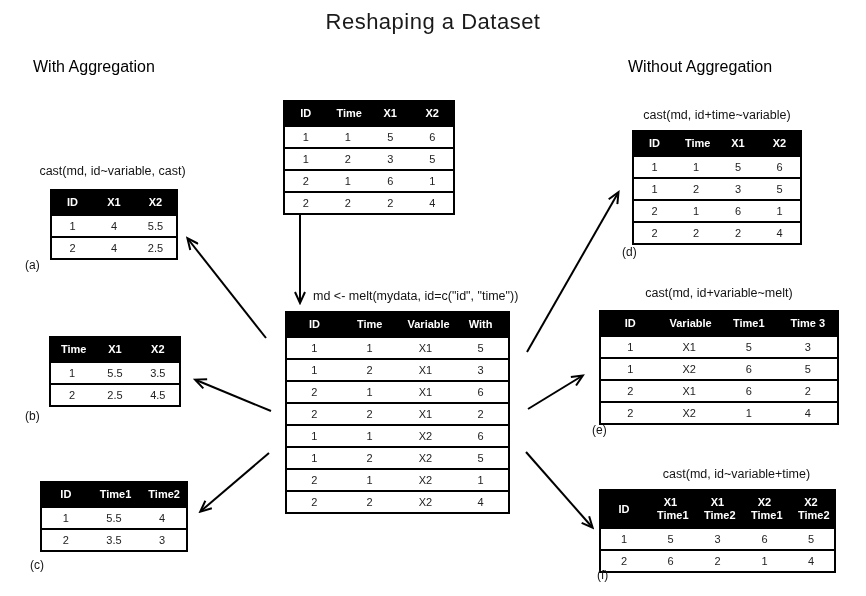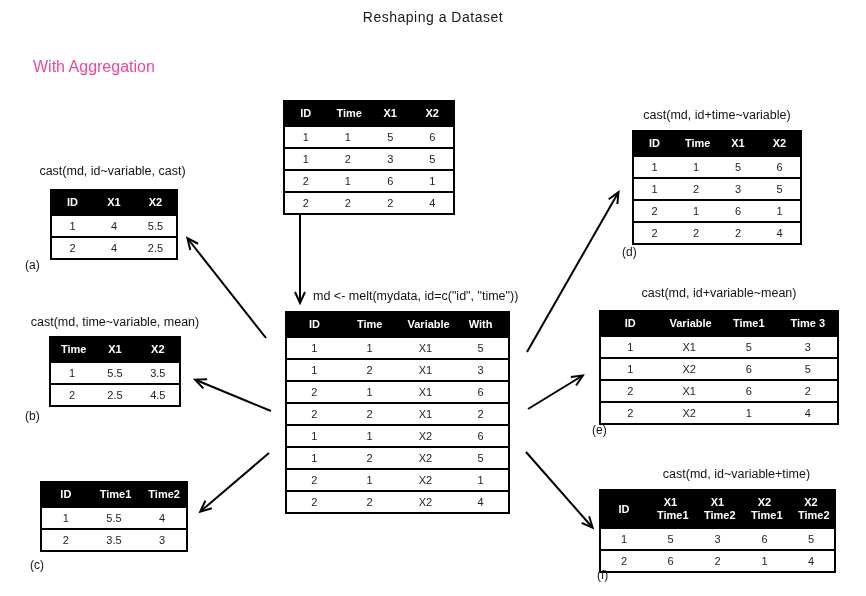--- a/index.html
+++ b/index.html
@@ -1,21 +1,21 @@
 <!DOCTYPE html>
 <html><head>
 <meta charset="utf-8">
 <style>
   html,body { margin:0; padding:0; background:#ffffff; font-family:"Liberation Sans", sans-serif; }
   .canvas { position:relative; width:866px; height:596px; background:#ffffff; overflow:hidden; }
 
   .title { position:absolute; left:0; top:9px; width:100%; text-align:center;
-           font-size:14px; color:#1a1a1a; letter-spacing:0.5px; }
-
-  .section-heading { position:absolute; font-size:16px; color:#ec4899; white-space:nowrap; }
+           font-size:22px; color:#1a1a1a; letter-spacing:0.5px; }
+
+  .section-heading { position:absolute; font-size:16px; color:#000000; white-space:nowrap; }
   .heading-left  { left:33px;  top:58px; }
   .heading-right { left:628px; top:58px; }
 
   .tbl-caption { position:absolute; font-size:12.5px; color:#141414; text-align:center; white-space:nowrap; }
   .tbl-label   { position:absolute; font-size:12px;   color:#141414; }
 
   table.dtable { position:absolute; border-collapse:collapse; table-layout:fixed;
                  background:#ffffff; border:2px solid #000; font-size:11px; }
   table.dtable th { background:#000; color:#ffffff; font-weight:bold;
                     padding:5px 10px; text-align:center; line-height:1.2; }
@@ -71,20 +71,21 @@
     <line x1="266" y1="338" x2="188" y2="239" marker-end="url(#ah)"></line>
     <line x1="271" y1="411" x2="196" y2="380" marker-end="url(#ah)"></line>
     <line x1="269" y1="453" x2="201" y2="511" marker-end="url(#ah)"></line>
     <line x1="527" y1="352" x2="618" y2="193" marker-end="url(#ah)"></line>
     <line x1="528" y1="409" x2="582" y2="376" marker-end="url(#ah)"></line>
     <line x1="526" y1="452" x2="592" y2="527" marker-end="url(#ah)"></line>
   </svg>
 
   <div class="title">Reshaping a Dataset</div>
   <div class="section-heading heading-left">With Aggregation</div>
+  <div class="section-heading heading-right">Without Aggregation</div>
 
   <table class="dtable" id="tbl-mydata">
       <thead>
         <tr>
           <th>ID</th>
           <th>Time</th>
           <th>X1</th>
           <th>X2</th>
         </tr>
       </thead>
@@ -195,21 +196,20 @@
         </tr>
         <tr>
           <td>2</td>
           <td>4</td>
           <td>2.5</td>
         </tr>
       </tbody>
     </table>
   <div class="tbl-label" id="lab-a">(a)</div>
 
-  <div class="tbl-caption" id="cap-b">cast(md, time~variable, mean)</div>
   <table class="dtable" id="tbl-b">
       <thead>
         <tr>
           <th>Time</th>
           <th>X1</th>
           <th>X2</th>
         </tr>
       </thead>
       <tbody>
         <tr>
@@ -281,21 +281,21 @@
         <tr>
           <td>2</td>
           <td>2</td>
           <td>2</td>
           <td>4</td>
         </tr>
       </tbody>
     </table>
   <div class="tbl-label" id="lab-d">(d)</div>
 
-  <div class="tbl-caption" id="cap-e">cast(md, id+variable~mean)</div>
+  <div class="tbl-caption" id="cap-e">cast(md, id+variable~melt)</div>
   <table class="dtable" id="tbl-e">
       <thead>
         <tr>
           <th>ID</th>
           <th>Variable</th>
           <th>Time1</th>
           <th>Time 3</th>
         </tr>
       </thead>
       <tbody>

